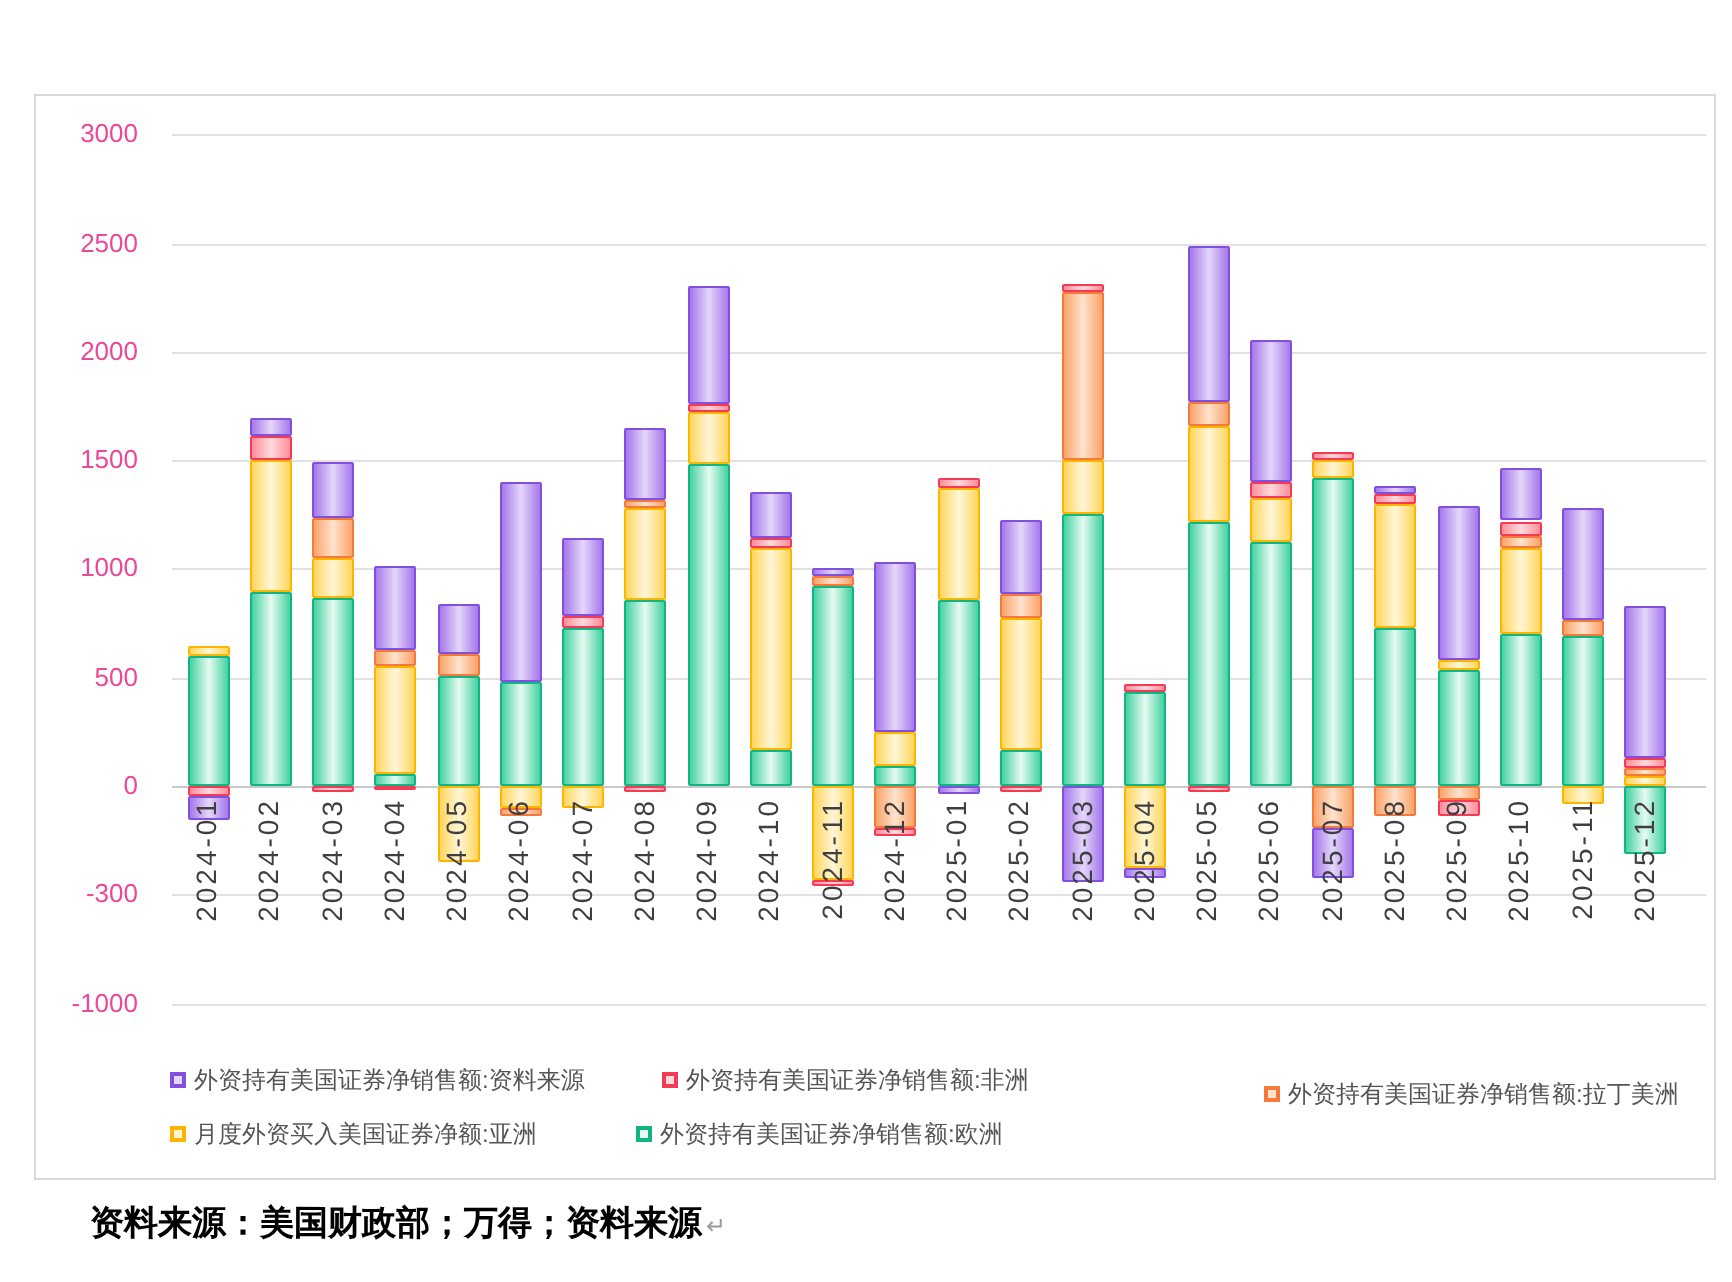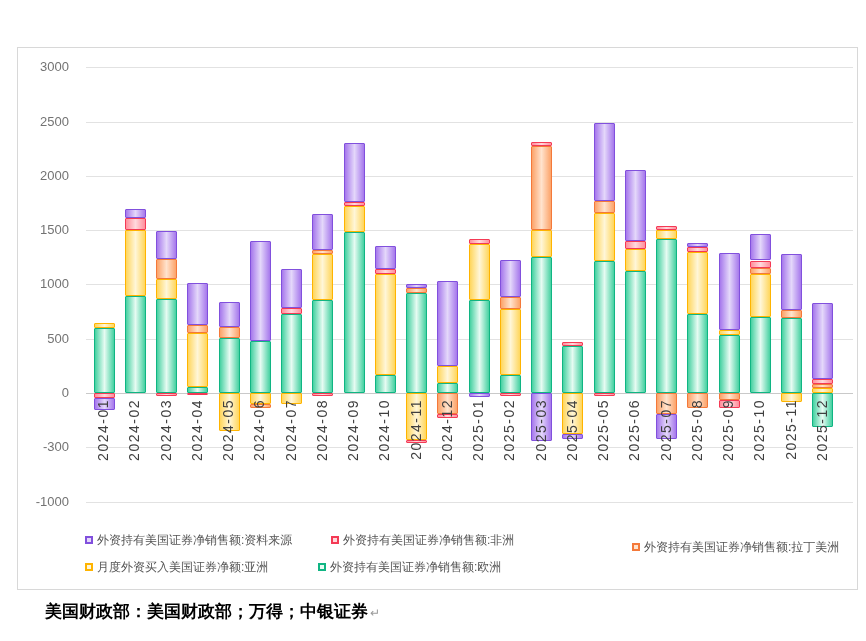--- a/index.html
+++ b/index.html
@@ -5,21 +5,21 @@
   html,body{margin:0;padding:0;background:#ffffff;width:866px;height:641px;overflow:hidden;
             font-family:"Liberation Sans", sans-serif;}
   .page{position:relative;width:866px;height:641px;background:#fff;}
   .title{position:absolute;top:7px;left:0;width:866px;text-align:center;
          font-family:"Liberation Serif", serif;font-weight:bold;font-size:18px;color:#000;}
   .chart-frame{position:absolute;left:17px;top:47px;width:839px;height:541px;
                border:1px solid #d8d8d8;background:#fff;}
   .plot{position:absolute;left:0;top:0;width:100%;height:100%;}
   .gridline{position:absolute;height:1px;background:#e2e2e2;}
   .gridline.zero{background:#c9c9c9;}
-  .ytick{position:absolute;width:46px;text-align:right;font-size:13px;color:#737373;line-height:14px;}
+  .ytick{position:absolute;width:46px;text-align:right;font-size:13px;color:#ec4899;line-height:14px;}
   .bar-seg{position:absolute;box-sizing:border-box;border:1.5px solid;border-radius:1px;}
   .xtick{position:absolute;writing-mode:vertical-rl;transform:rotate(180deg);
          font-size:14px;letter-spacing:1.5px;color:#3f3f3f;white-space:nowrap;z-index:6;}
   .legend-item{position:absolute;display:flex;align-items:center;gap:4px;height:14px;}
   .legend-swatch{width:8px;height:8px;box-sizing:border-box;border:2px solid;flex:0 0 auto;}
   .legend-label{font-size:12px;color:#555;white-space:nowrap;line-height:14px;}
   .source{position:absolute;left:45px;top:600px;font-family:"Liberation Serif", serif;
           font-weight:bold;font-size:17px;color:#000;}
   .return-mark{color:#9a9a9a;font-size:12px;font-weight:normal;margin-left:2px;}
 </style>
@@ -200,15 +200,15 @@
           <div class="legend-label">月度外资买入美国证券净额:亚洲</div>
         </div>
         <div class="legend-item" style="left: 300px; top: 512px;">
           <div class="legend-swatch" style="border-color: rgb(16, 181, 131); background: rgb(230, 251, 242);"></div>
           <div class="legend-label">外资持有美国证券净销售额:欧洲</div>
         </div>
       </div>
   </div>
 
   <div class="source">
-    <span>美国财政部：美国财政部；万得；中银证券</span><span class="return-mark">↵</span>
+    <span>资料来源：美国财政部；万得；资料来源</span><span class="return-mark">↵</span>
   </div>
 </div>
 
 </body></html>

